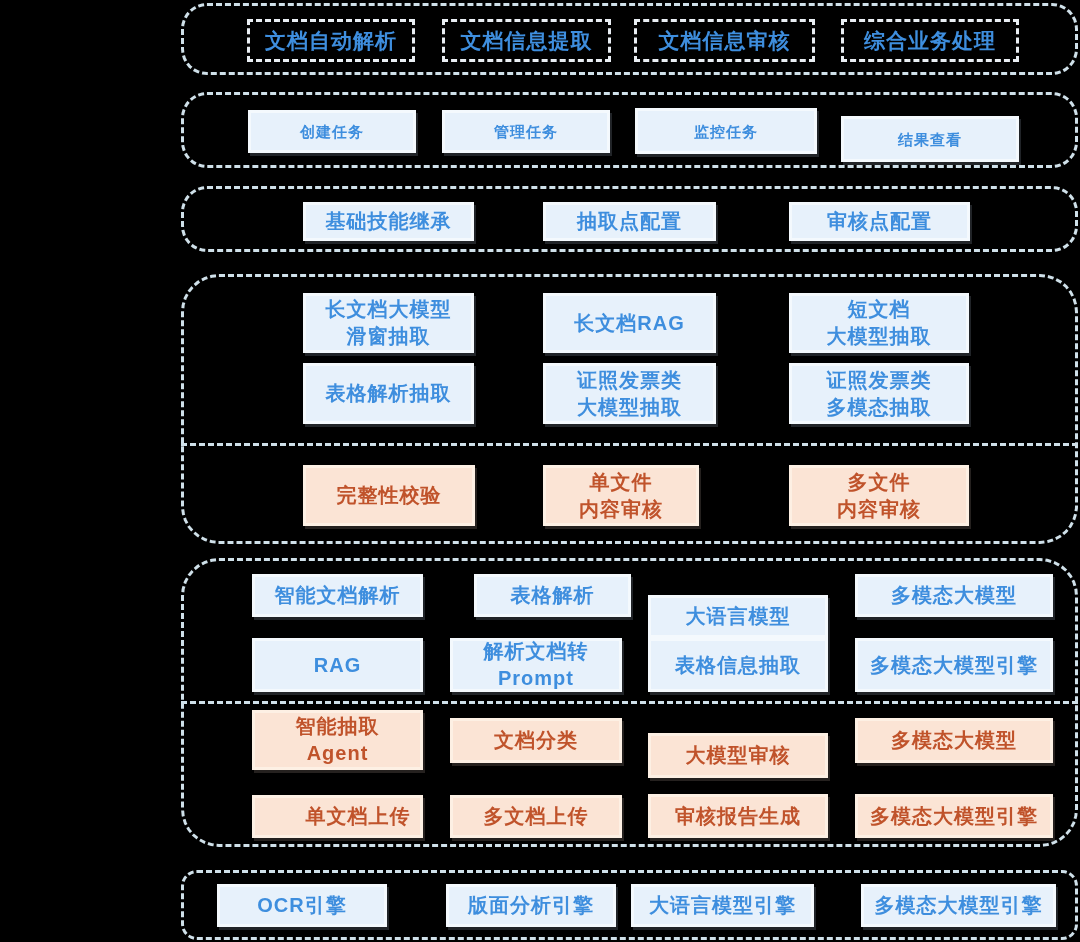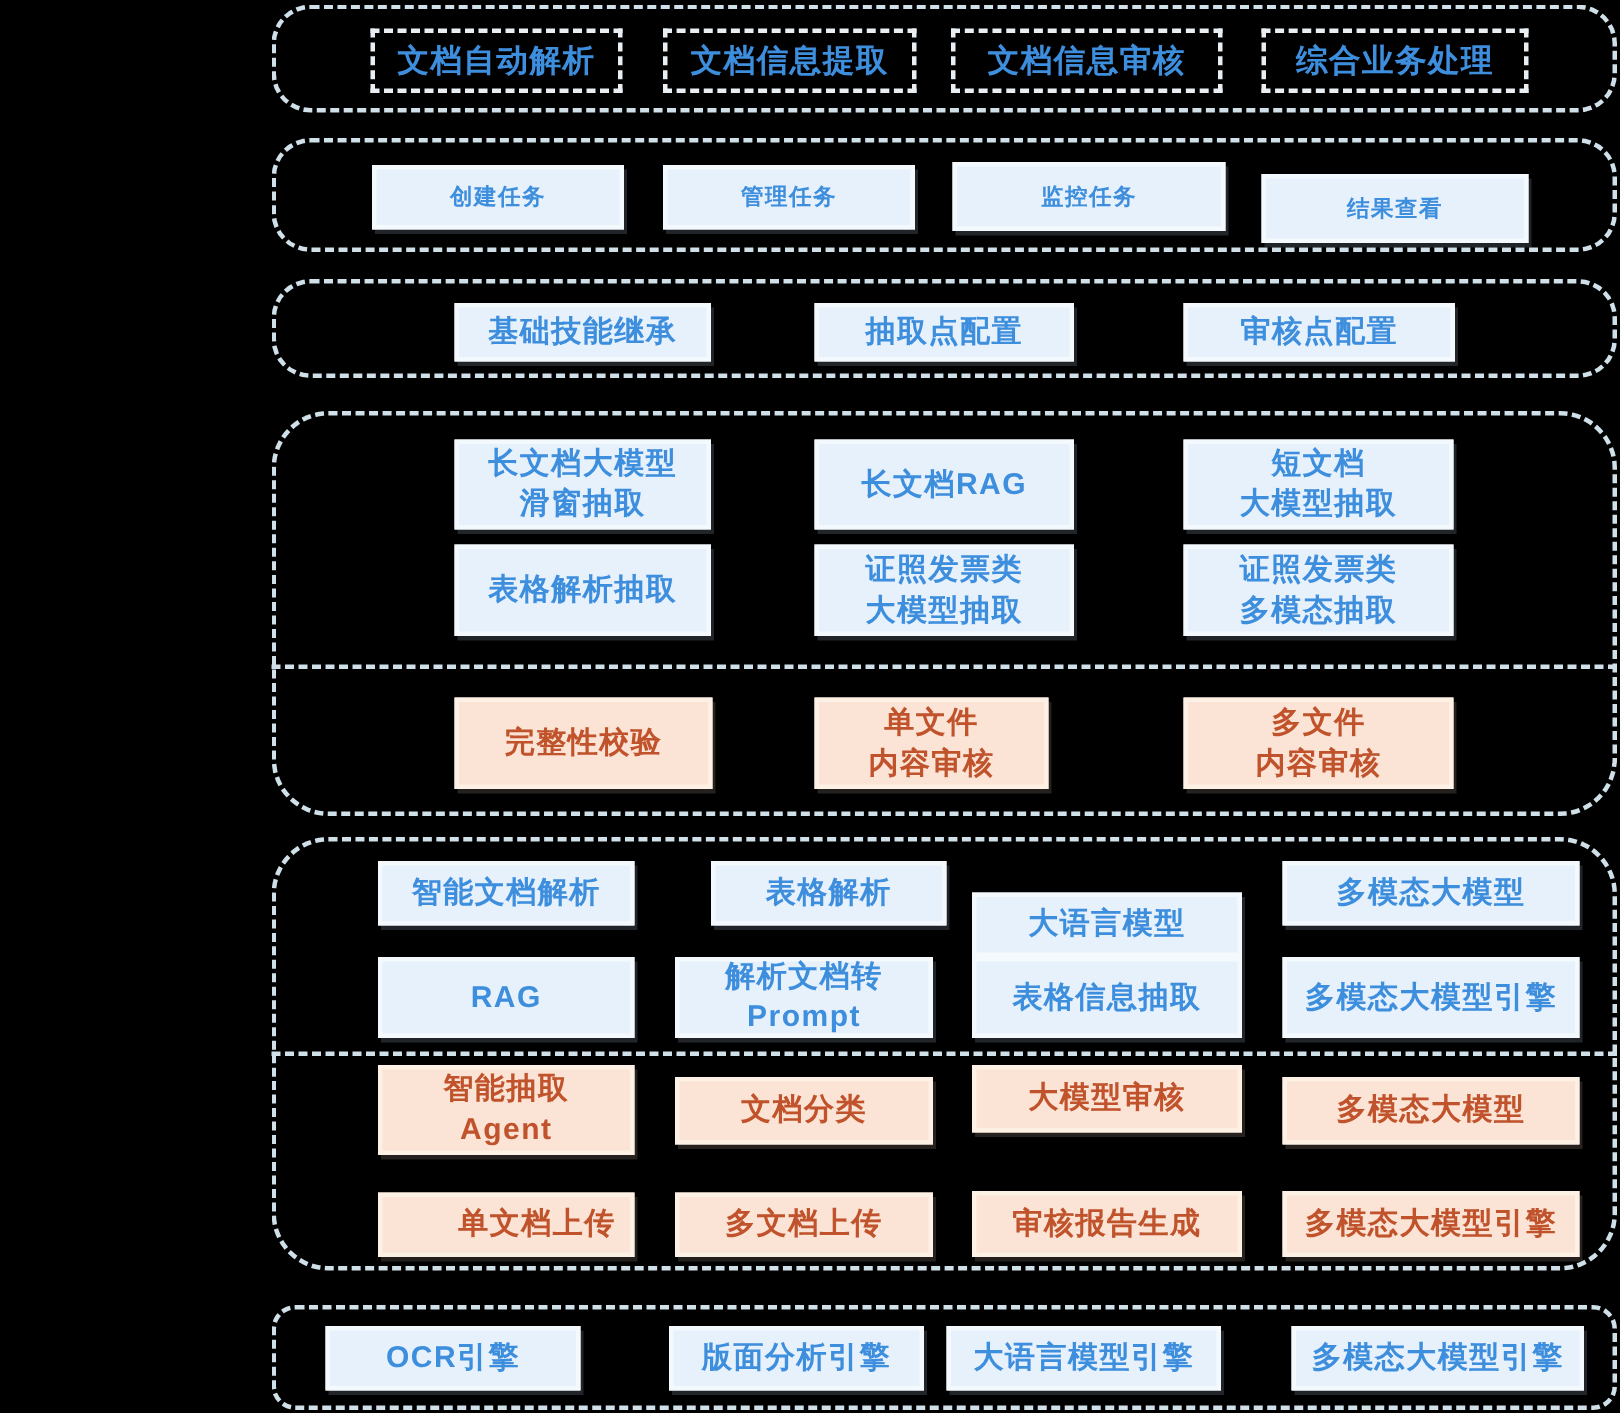--- a/index.html
+++ b/index.html
@@ -101,21 +101,21 @@
   <div class="box blue" style="left:648px;top:574px;width:180px;height:43px;margin-top:21px;">大语言模型</div>
   <div class="box blue" style="left:855px;top:574px;width:198px;height:43px;">多模态大模型</div>
   <div class="box blue" style="left:252px;top:638px;width:171px;height:54px;text-align:right;">RAG</div>
   <div class="box blue" style="left:450px;top:638px;width:172px;height:54px;">解析文档转
 Prompt</div>
   <div class="box blue" style="left:648px;top:638px;width:180px;height:54px;">表格信息抽取</div>
   <div class="box blue" style="left:855px;top:638px;width:198px;height:54px;">多模态大模型引擎</div>
   <div class="box orange" style="left:252px;top:710px;width:171px;height:60px;">智能抽取
 Agent</div>
   <div class="box orange" style="left:450px;top:718px;width:172px;height:45px;">文档分类</div>
-  <div class="box orange" style="left:648px;top:710px;width:180px;height:45px;">大模型审核</div>
+  <div class="box orange" style="left:648px;top:733px;width:180px;height:45px;">大模型审核</div>
   <div class="box orange" style="left:855px;top:718px;width:198px;height:45px;">多模态大模型</div>
   <div class="box orange" style="left:252px;top:795px;width:171px;height:43px;padding-left:41px;">单文档上传</div>
   <div class="box orange" style="left:450px;top:795px;width:172px;height:43px;">多文档上传</div>
   <div class="box orange" style="left:648px;top:794px;width:180px;height:44px;">审核报告生成</div>
   <div class="box orange" style="left:855px;top:794px;width:198px;height:44px;">多模态大模型引擎</div>
 
   <div class="container small-radius" style="left:181px;top:870px;width:897px;height:70px;"></div>
   <div class="box blue" style="left:217px;top:884px;width:170px;height:43px;">OCR引擎</div>
   <div class="box blue" style="left:446px;top:884px;width:170px;height:43px;">版面分析引擎</div>
   <div class="box blue" style="left:631px;top:884px;width:183px;height:43px;">大语言模型引擎</div>

